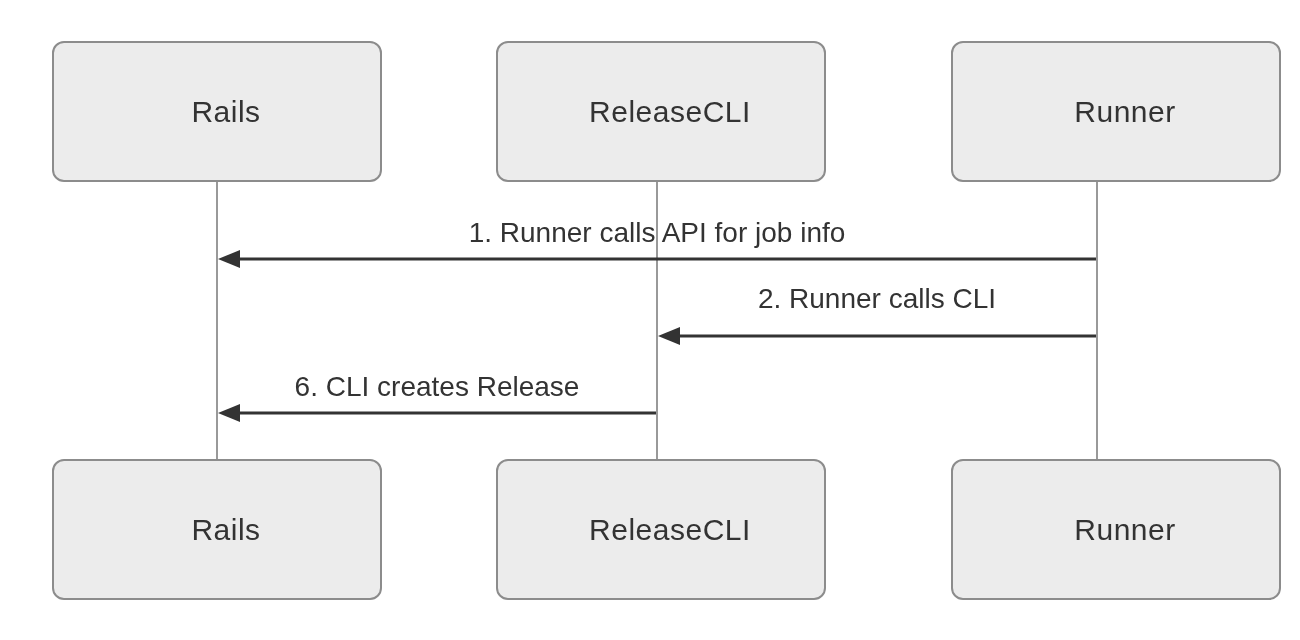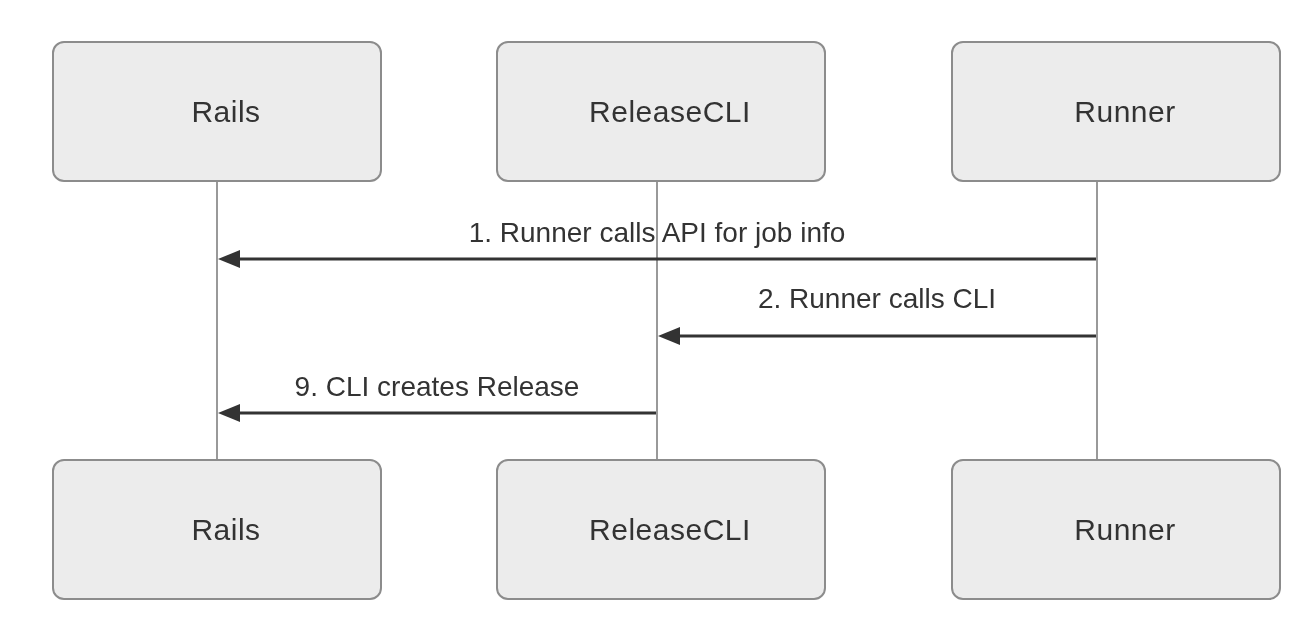--- a/index.html
+++ b/index.html
@@ -91,21 +91,21 @@
   </div>
   <div class="actor-box row-top col-releasecli">
     <span class="actor-label">ReleaseCLI</span>
   </div>
   <div class="actor-box row-top col-runner">
     <span class="actor-label">Runner</span>
   </div>
 
   <div class="msg-label msg-1">1. Runner calls API for job info</div>
   <div class="msg-label msg-2">2. Runner calls CLI</div>
-  <div class="msg-label msg-3">9. CLI creates Release</div>
+  <div class="msg-label msg-3">6. CLI creates Release</div>
 
   <div class="actor-box row-bottom col-rails">
     <span class="actor-label">Rails</span>
   </div>
   <div class="actor-box row-bottom col-releasecli">
     <span class="actor-label">ReleaseCLI</span>
   </div>
   <div class="actor-box row-bottom col-runner">
     <span class="actor-label">Runner</span>
   </div>

